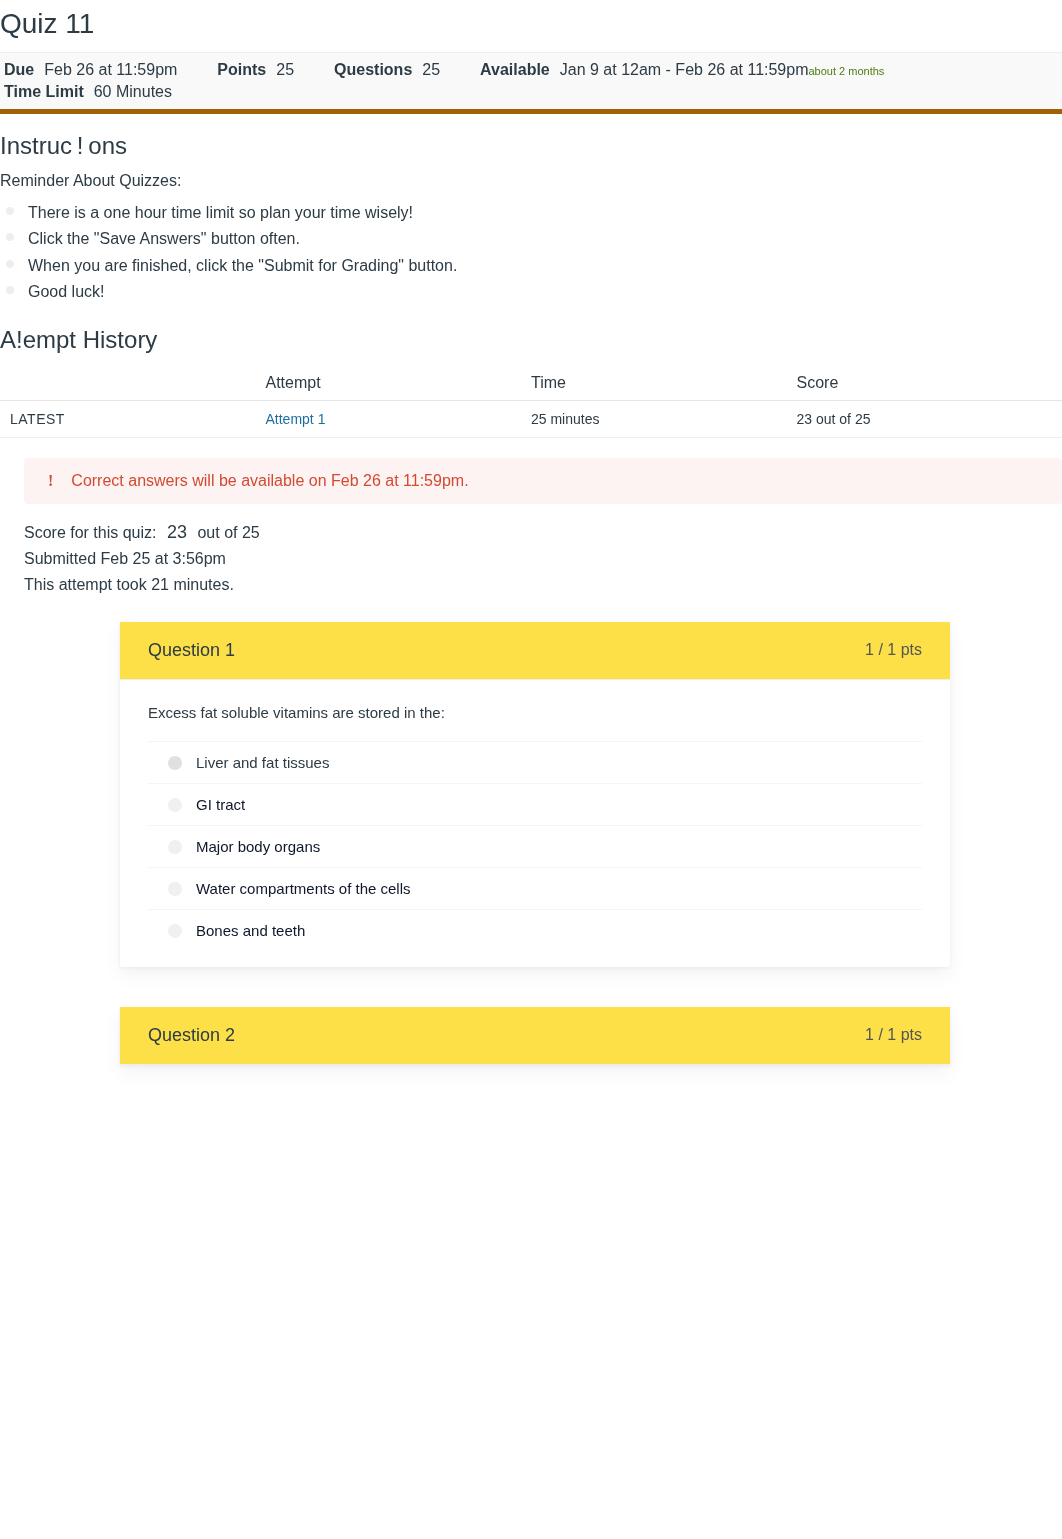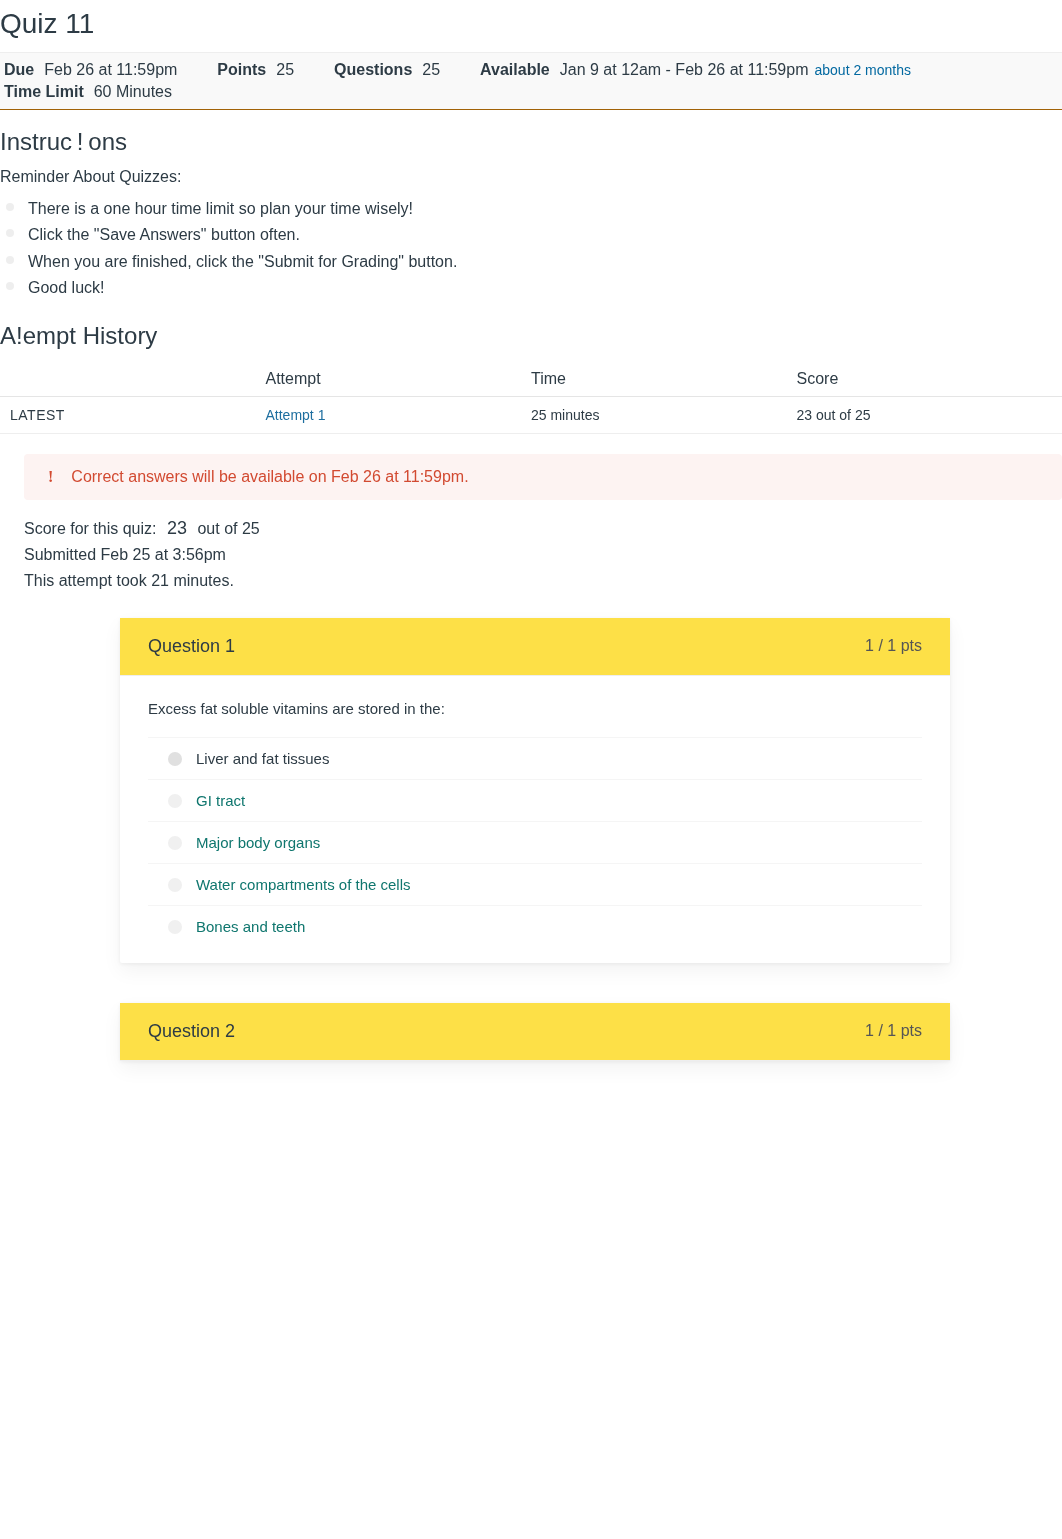--- a/index.html
+++ b/index.html
@@ -11,21 +11,21 @@
       background: #fff;
     }
     .page-title {
       font-size: 28px;
       font-weight: 400;
       margin: 8px 0 12px 0;
     }
     .meta-bar {
       background: #f9f9f9;
       border-top: 1px solid #eee;
-      border-bottom: 1px solid #a16207;
+      border-bottom: 5px solid #a16207;
       padding: 6px 4px;
       margin-bottom: 16px;
     }
     .meta-row {
       display: flex;
       flex-wrap: wrap;
       align-items: center;
       gap: 0;
     }
     .meta-item {
@@ -35,23 +35,23 @@
       padding: 2px 0;
     }
     .meta-label {
       font-weight: 700;
       margin-right: 10px;
     }
     .meta-value {
       font-weight: 400;
     }
     .meta-note {
-      font-size: 14px;
-      color: #0369a1;
-      margin-left: 6px;
+      font-size: 11px;
+      color: #4d7c0f;
+      margin-left: 0;
     }
     h2.section-heading {
       font-size: 24px;
       font-weight: 400;
       margin: 18px 12px 12px 0;
     }
     .reminder-label {
       margin-bottom: 10px;
     }
     ul.instructions {
@@ -156,21 +156,21 @@
       padding: 24px 28px 16px 28px;
     }
     .question-text {
       margin-bottom: 20px;
       font-size: 15px;
     }
     .answer {
       padding: 12px 8px 12px 48px;
       position: relative;
       font-size: 15px;
-      color: #0f766e;
+      color: #0f172a;
       border-top: 1px solid #f5f5f5;
     }
     .answer.selected {
       color: #2d3b45;
     }
     .answer::before {
       content: "";
       position: absolute;
       left: 20px;
       top: 14px;

